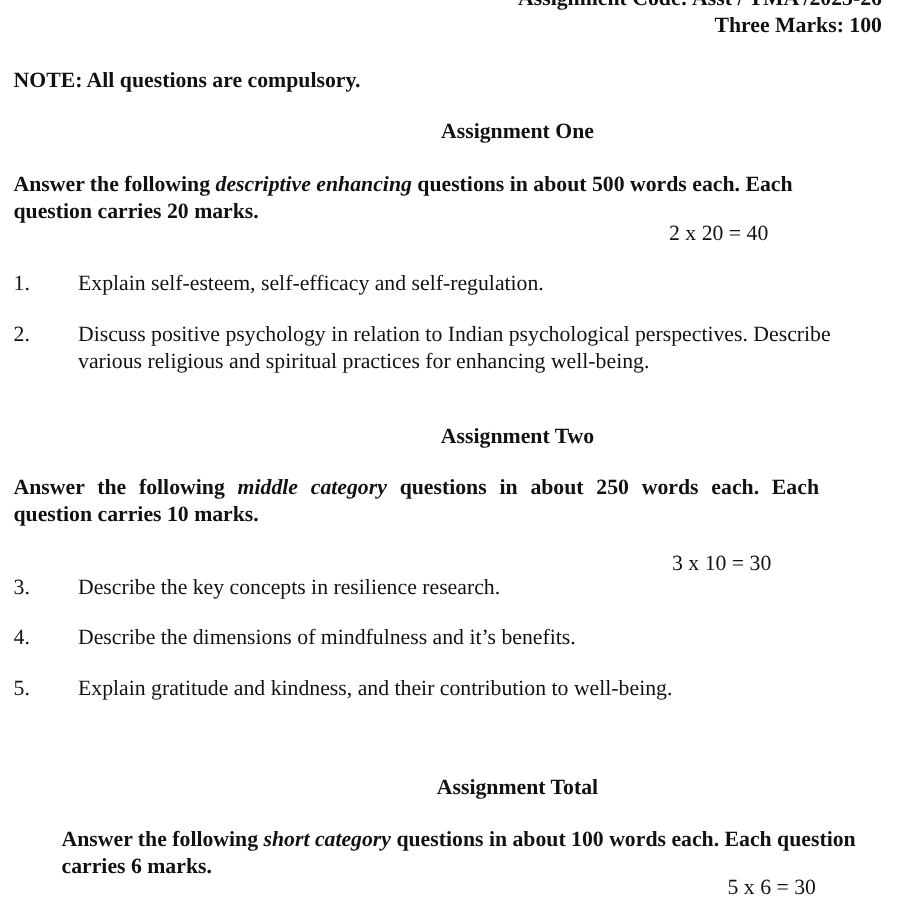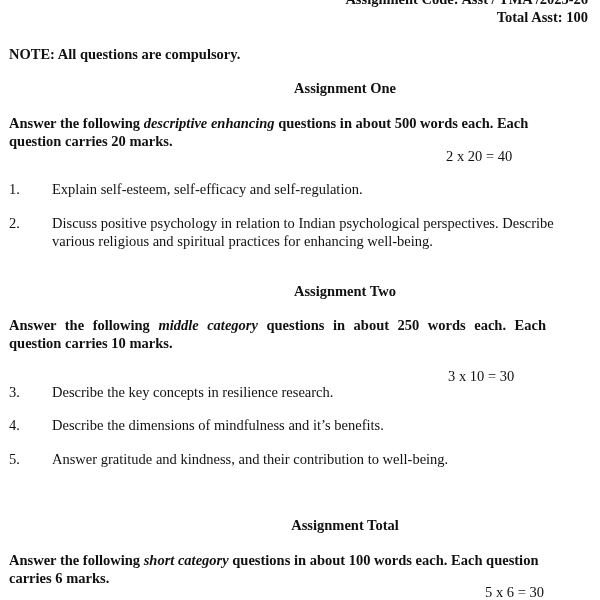--- a/index.html
+++ b/index.html
@@ -19,21 +19,21 @@
   .marks { font-size: 14.5px; }
   .q { left: 9px; width: 580px; font-size: 14.5px; line-height: 18px; display: flex; }
   .q .num { width: 43px; flex: none; }
   .q .text { width: 520px; }
 </style>
 </head>
 <body>
 
 <div>
   <div class="abs code-line">Assignment Code: Asst / TMA /2025-26</div>
-  <div class="abs total-line">Total Asst: 100</div>
+  <div class="abs total-line">Three Marks: 100</div>
 
   <div class="abs note">NOTE: All questions are compulsory.</div>
 
   <div class="abs heading" style="top:80px;">Assignment One</div>
   <div class="abs instr" style="top:114px;"><span>Answer the following </span><i>descriptive enhancing</i><span> questions in about 500 words each. Each question carries 20 marks.</span></div>
   <div class="abs marks" style="top:148px; left:446px;">2  x 20 = 40</div>
 
   <div class="abs q" style="top:180px;">
     <span class="num">1.</span>
     <span class="text">Explain self-esteem, self-efficacy and self-regulation.</span>
@@ -50,19 +50,19 @@
   <div class="abs q" style="top:383px;">
     <span class="num">3.</span>
     <span class="text">Describe the key concepts in resilience research.</span>
   </div>
   <div class="abs q" style="top:416px;">
     <span class="num">4.</span>
     <span class="text">Describe the dimensions of mindfulness and it’s benefits.</span>
   </div>
   <div class="abs q" style="top:450px;">
     <span class="num">5.</span>
-    <span class="text">Answer gratitude and kindness, and their contribution to well-being.</span>
+    <span class="text">Explain gratitude and kindness, and their contribution to well-being.</span>
   </div>
 
   <div class="abs heading" style="top:517px;">Assignment Total</div>
-  <div class="abs instr" style="top:551px;"><span>Answer the following </span><i>short category</i><span> questions in about 100 words each. Each question carries 6 marks.</span></div>
+  <div class="abs instr" style="top:551px;margin-left:32px;"><span>Answer the following </span><i>short category</i><span> questions in about 100 words each. Each question carries 6 marks.</span></div>
   <div class="abs marks" style="top:584px; left:485px;">5 x 6 = 30</div>
 </div>
 
 </body></html>

